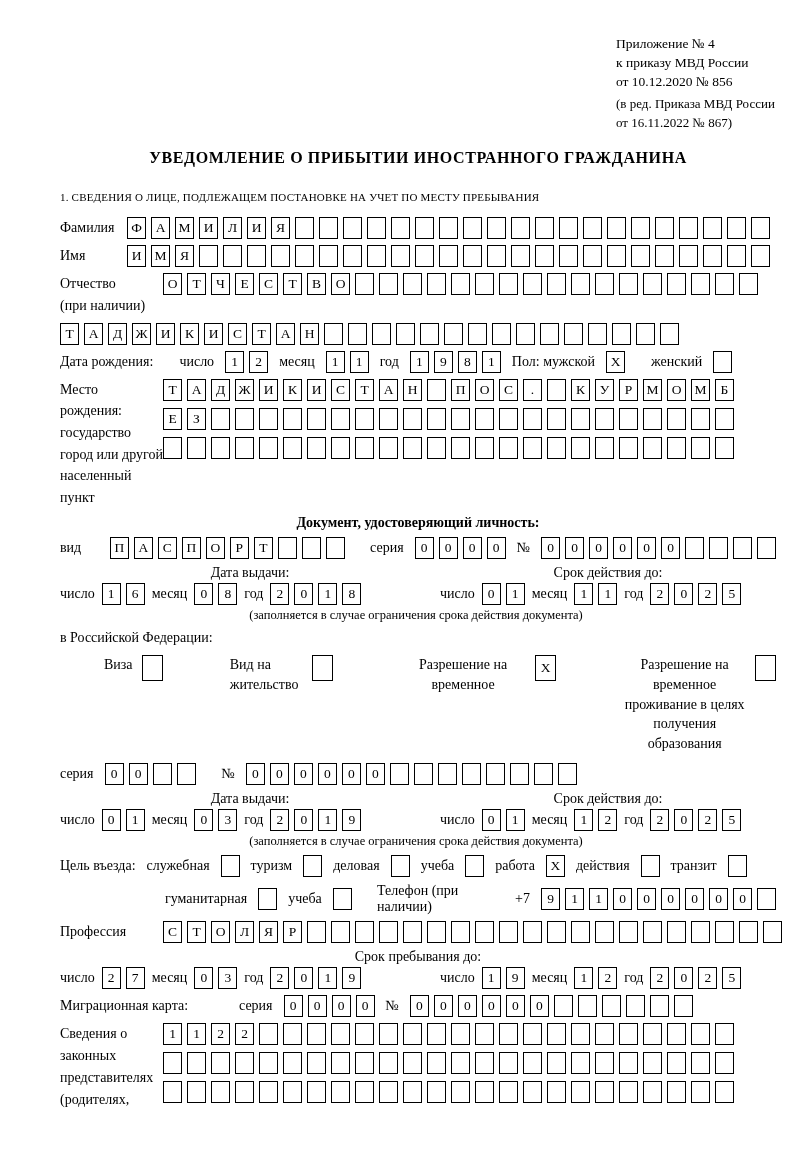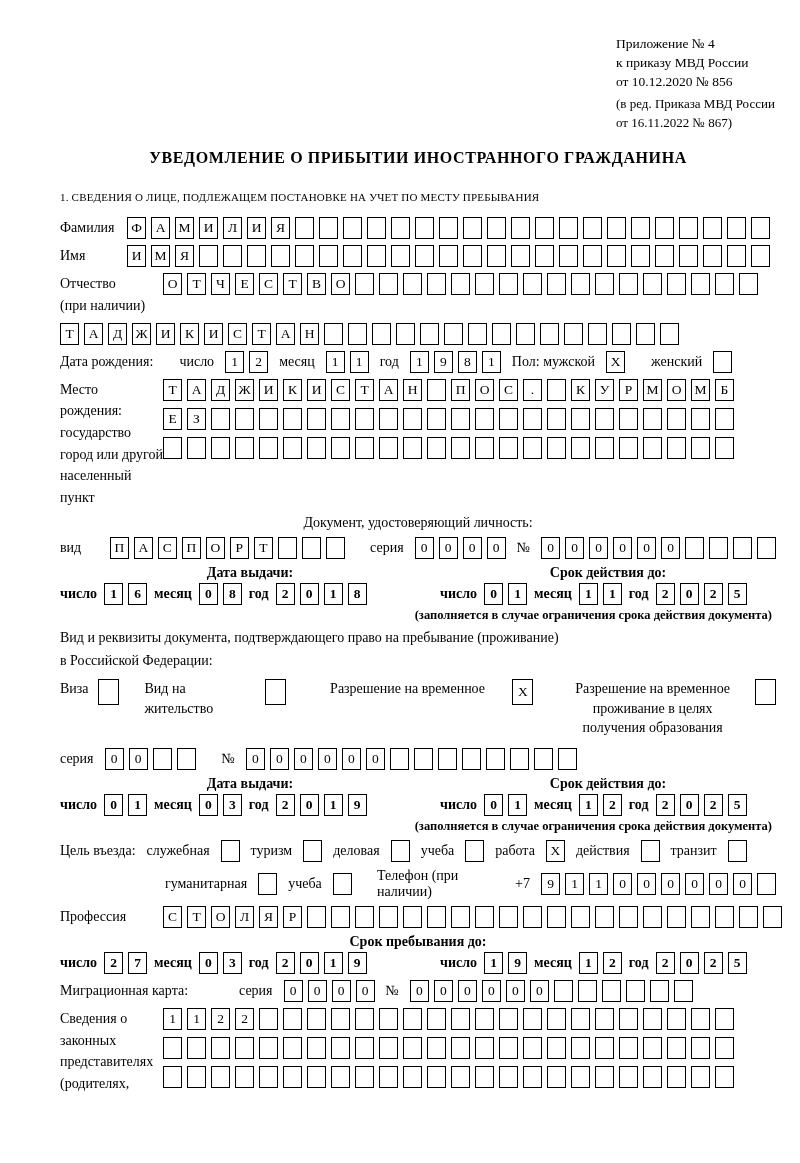--- a/index.html
+++ b/index.html
@@ -34,36 +34,36 @@
   .field .lbl { flex:none; line-height:22px; }
   .w67  { width:67px; }
   .w88  { width:88px; }
   .w103 { width:103px; }
   .lbl-block { flex:none; line-height:1.55; }
   .rows-col { display:flex; flex-direction:column; gap:7px; }
 
   .inline-row { display:flex; align-items:center; gap:11px; margin-bottom:6px; flex-wrap:nowrap; }
   .inline-row .sp { width:4px; }
 
-  .doc-head { text-align:center; font-weight:normal; font-size:14px; margin:6px 0 6px 0; }
+  .doc-head { text-align:center; font-weight:bold; font-size:14px; margin:6px 0 6px 0; }
 
   
-  .dp { margin-bottom:3px;font-weight:bold; }
+  .dp { margin-bottom:3px; }
   .dp-heads { display:flex; margin-bottom:2px; }
   .dp-heads .h-left { width:380px; text-align:center; }
   .dp-heads .h-right { flex:1; text-align:center; }
   .dp-line { display:flex; align-items:center; }
   .dp-left { display:flex; align-items:center; gap:7px; width:380px; }
   .dp-right { display:flex; align-items:center; gap:7px; }
-  .dp-note { text-align:right; font-size:12.5px; padding-right:4px; margin-top:3px; }
+  .dp-note { text-align:center; font-size:12.5px; padding-right:4px; margin-top:3px; }
 
   .intro-line { line-height:1.7; }
 
   .permits { display:flex; align-items:flex-start; gap:9px; margin-top:6px; margin-bottom:10px; }
-  .permits .plabel { line-height:1.4; }
+  .permits .plabel { line-height:1.4;margin-left:44px; }
   .permits .center2 { text-align:center; width:195px; }
   .permits .center3 { text-align:center; width:190px; }
   .permits .gap { width:8px; }
 
   .purpose2 { padding-left:105px; }
 
   .rep-wrap { display:flex; margin-top:2px; }
   .mt6 { margin-top:6px; }
 </style>
 </head>
@@ -419,21 +419,20 @@
             <span class="cbox">2</span>
             <span class="cbox">0</span>
             <span class="cbox">2</span>
             <span class="cbox">5</span>
           </span>
       </span>
     </div>
     <div class="dp-note">(заполняется в случае ограничения срока действия документа)</div>
   </div>
 
-  <div class="intro-line">Вид и реквизиты документа, подтверждающего право на пребывание (проживание)</div>
   <div class="intro-line">в Российской Федерации:</div>
 
   <div class="permits tall">
     <span class="plabel">Виза</span>
     <span class="box-row">
         <span class="cbox"></span>
       </span>
     <span class="gap"></span>
     <span class="plabel">Вид на жительство</span>
     <span class="box-row">

